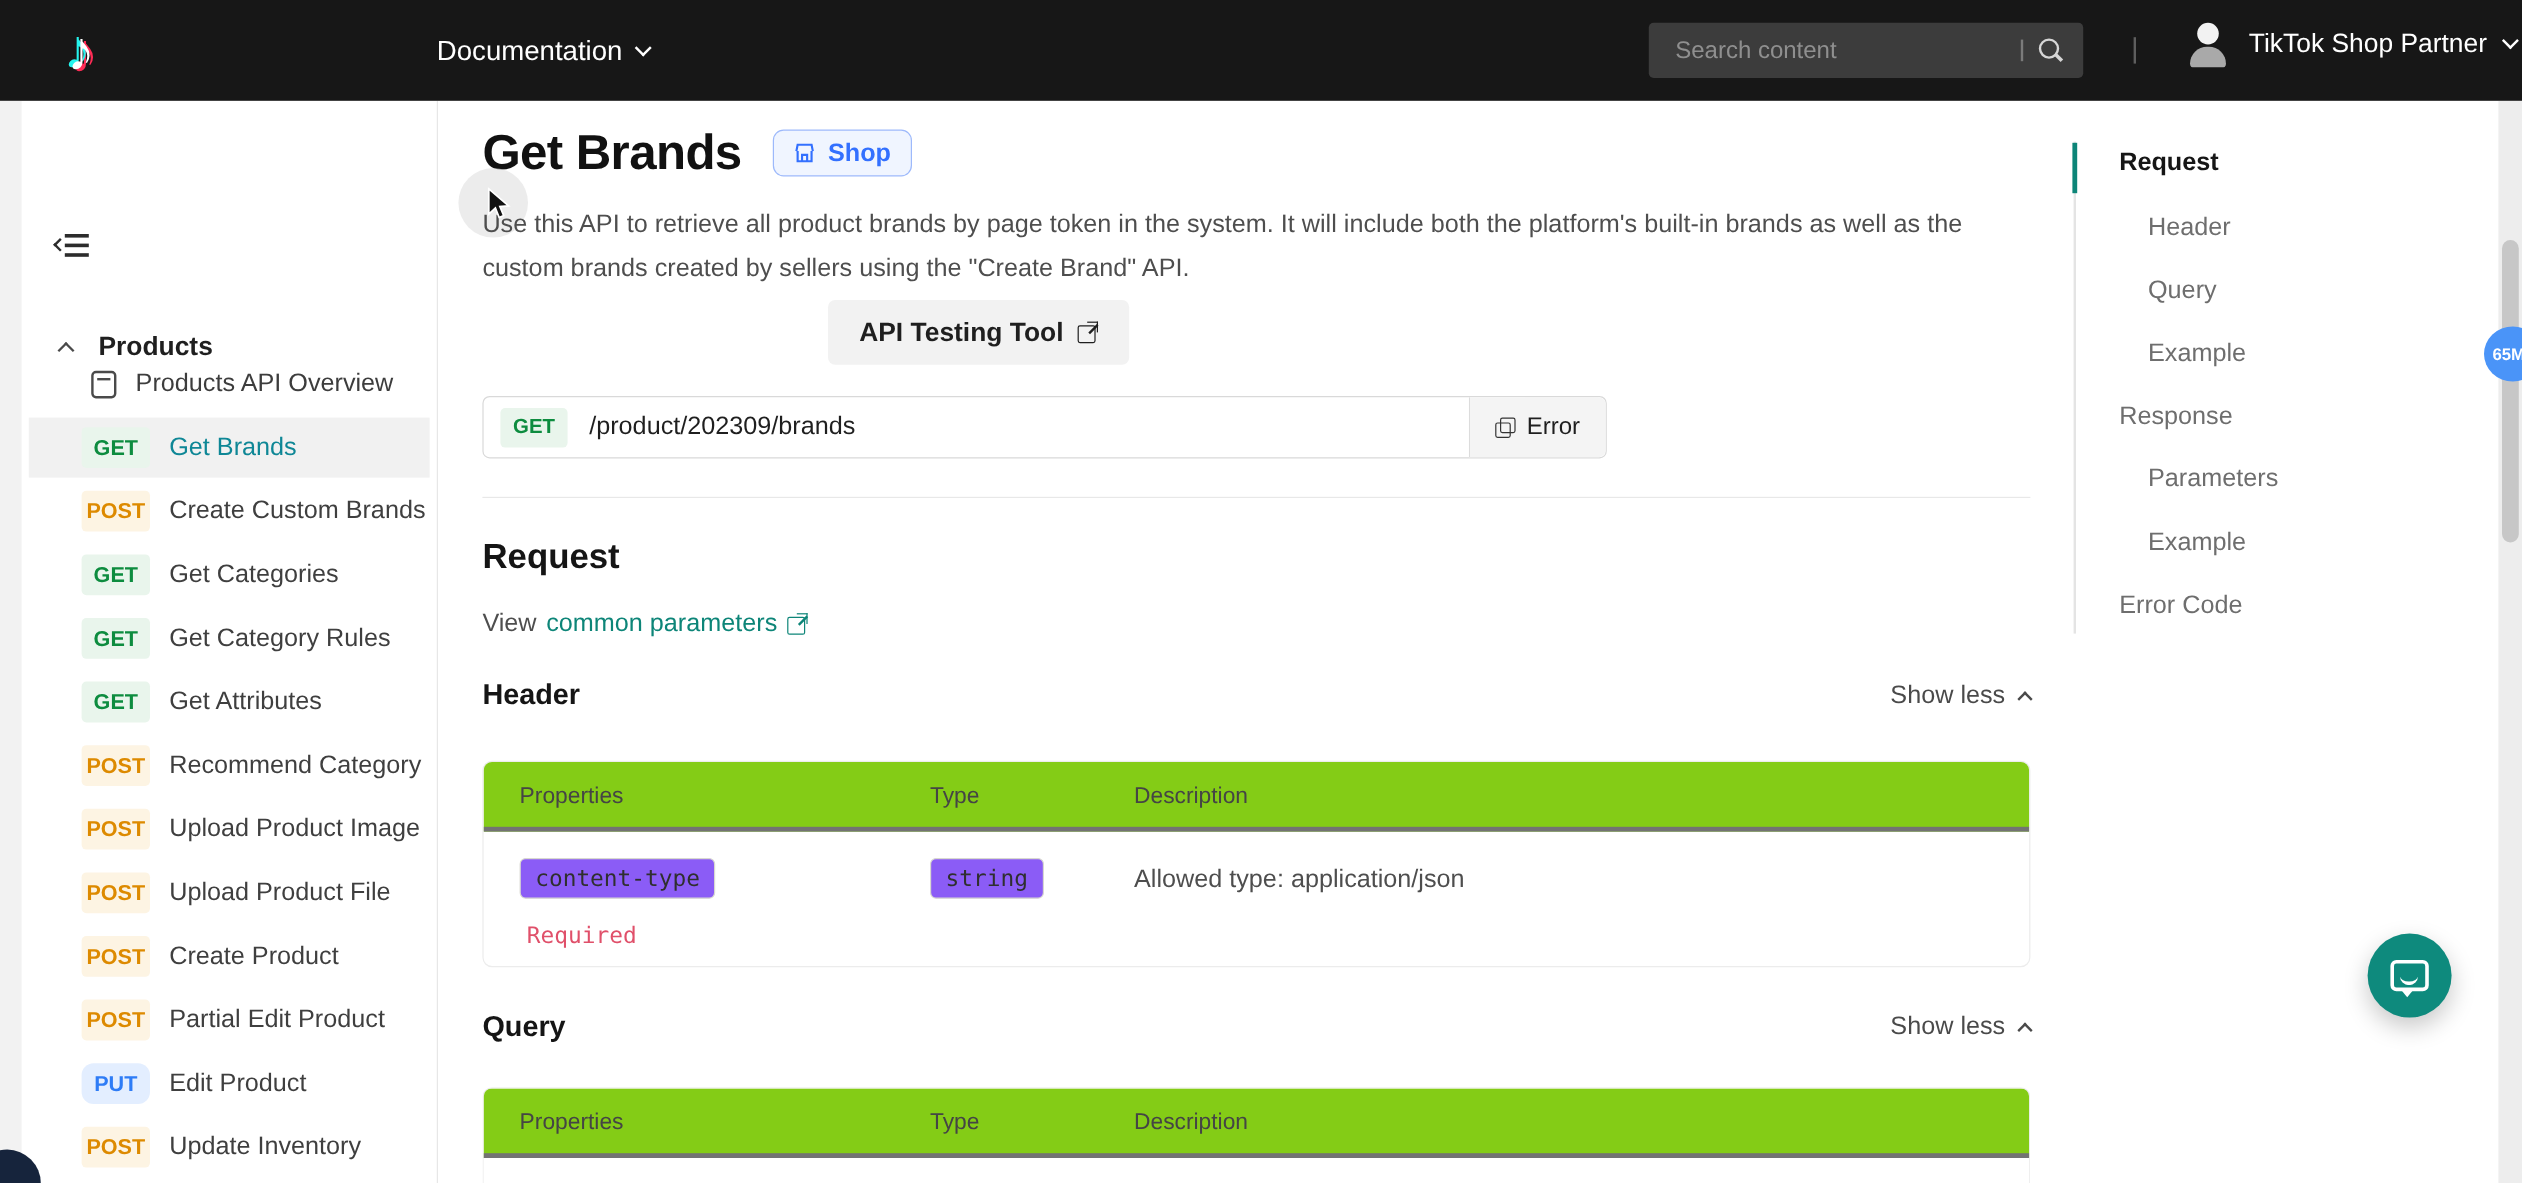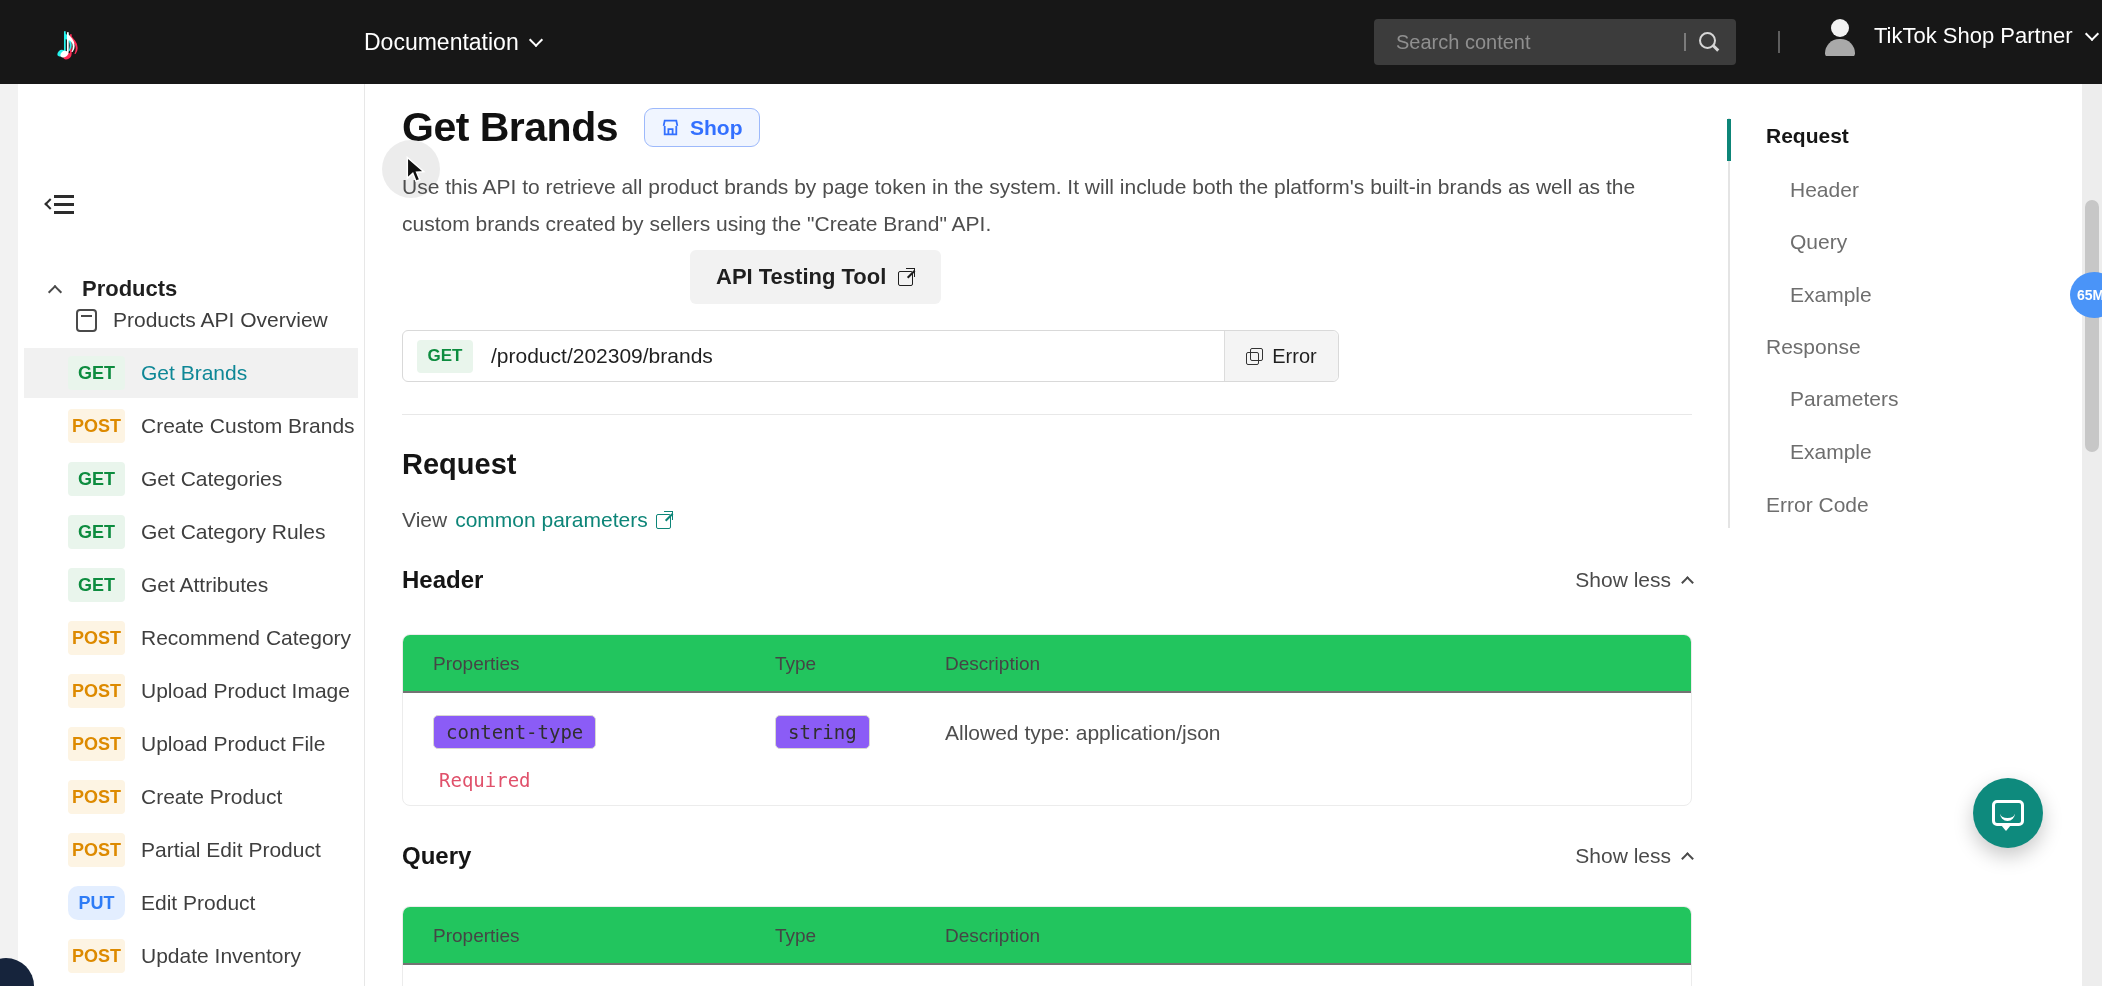--- a/index.html
+++ b/index.html
@@ -97,21 +97,21 @@
     border-top:1.8px solid currentColor; border-right:1.8px solid currentColor; }
   .icon-ext .diag { position:absolute; right:1px; top:1px; width:10px; height:1.8px; background:currentColor; transform:rotate(-45deg); transform-origin:right top; }
 
   .sec-row { position:absolute; left:0; width:1290px; display:flex; align-items:center; justify-content:space-between; }
   .sec-row.header-row { top:482px; } .sec-row.query-row { top:758px; }
   .sec-title { font-size:24px; font-weight:bold; color:#151515; }
   .show-less { display:flex; align-items:center; gap:12px; font-size:21px; color:#4a4a4a; cursor:pointer; }
   .show-less .chev { border-color:#4a4a4a; width:9px; height:9px; }
 
   .param-table { position:absolute; left:0; width:1290px; border:1px solid #ececec; border-radius:8px; background:#fff; overflow:hidden; }
-  .tbl-header { position:relative; height:58px; background:#22c55e; border-bottom:2px solid #737373; }
+  .tbl-header { position:relative; height:58px; background:#84cc16; border-bottom:4px solid #737373; }
   .tbl-header .col { position:absolute; top:0; line-height:58px; font-size:19px; color:#454545; }
   .col.c1 { left:30px; } .col.c2 { left:372px; } .col.c3 { left:542px; }
   .header-table { top:550px; height:172px; }
   .query-table { top:822px; height:164px; border-bottom:none; border-radius:8px 8px 0 0; }
   .tbl-body { position:relative; }
   .code-chip { display:inline-block; font-family:"DejaVu Sans Mono", monospace; font-size:19px; color:#2f2f2f;
     background:#8b5cf6; border:1px solid #d8d8d0; border-radius:5px; padding:5px 12px; }
   .chip-prop { position:absolute; left:30px; top:22px; }
   .chip-type { position:absolute; left:372px; top:22px; }
   .cell-desc { position:absolute; left:542px; top:28px; font-size:21px; color:#4e4e4e; }

